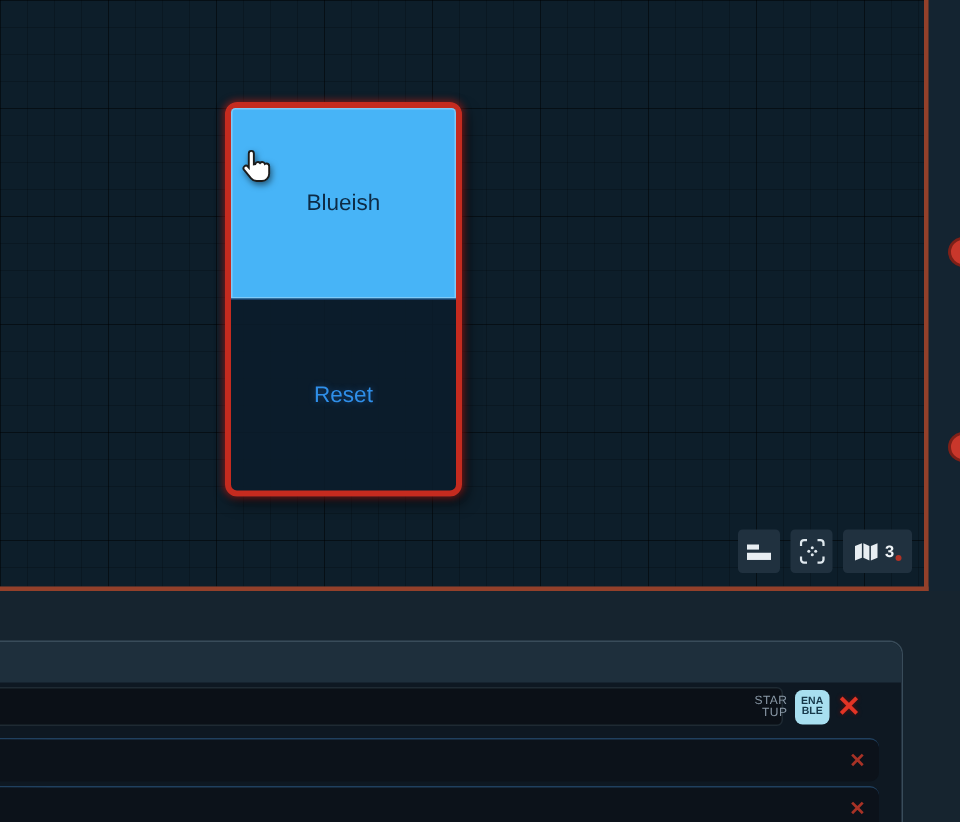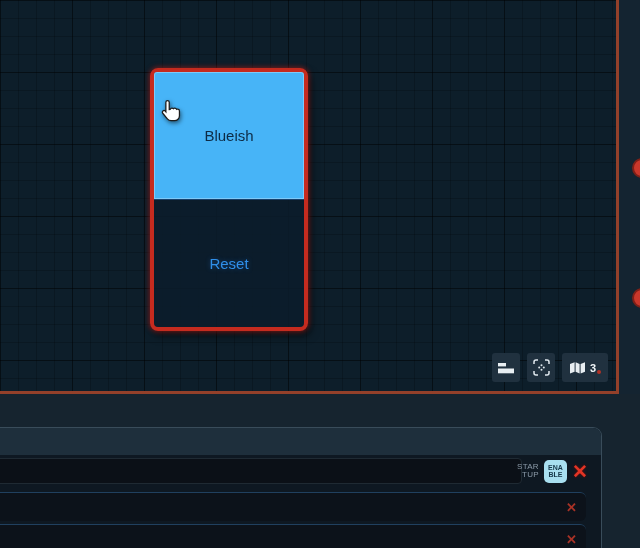--- a/index.html
+++ b/index.html
@@ -73,21 +73,21 @@
   }
   .panel-header{height:27px;background:#1e2f3c;border-radius:8px 8px 0 0;}
   .row-bar{
     position:absolute;box-sizing:border-box;background:#0c121a;z-index:3;
   }
   .input-bar{
     left:-6px;top:458px;width:528px;height:26px;background:#0b1017;
     border:1px solid #1f2a33;border-radius:4px;
   }
   .startup-cluster{
-    position:absolute;left:517px;top:456px;height:30px;display:flex;
+    position:absolute;left:503px;top:456px;height:30px;display:flex;
     align-items:center;gap:5px;z-index:4;
   }
   .startup-label{
     font-size:8px;line-height:8.5px;color:#8b9aa8;text-align:right;letter-spacing:.3px;
   }
   .enable-chip{
     width:23px;height:23px;background:#a8dff0;border-radius:5px;
     display:flex;flex-direction:column;align-items:center;justify-content:center;
     font-size:7px;line-height:7.5px;font-weight:bold;color:#16384a;cursor:pointer;
   }

